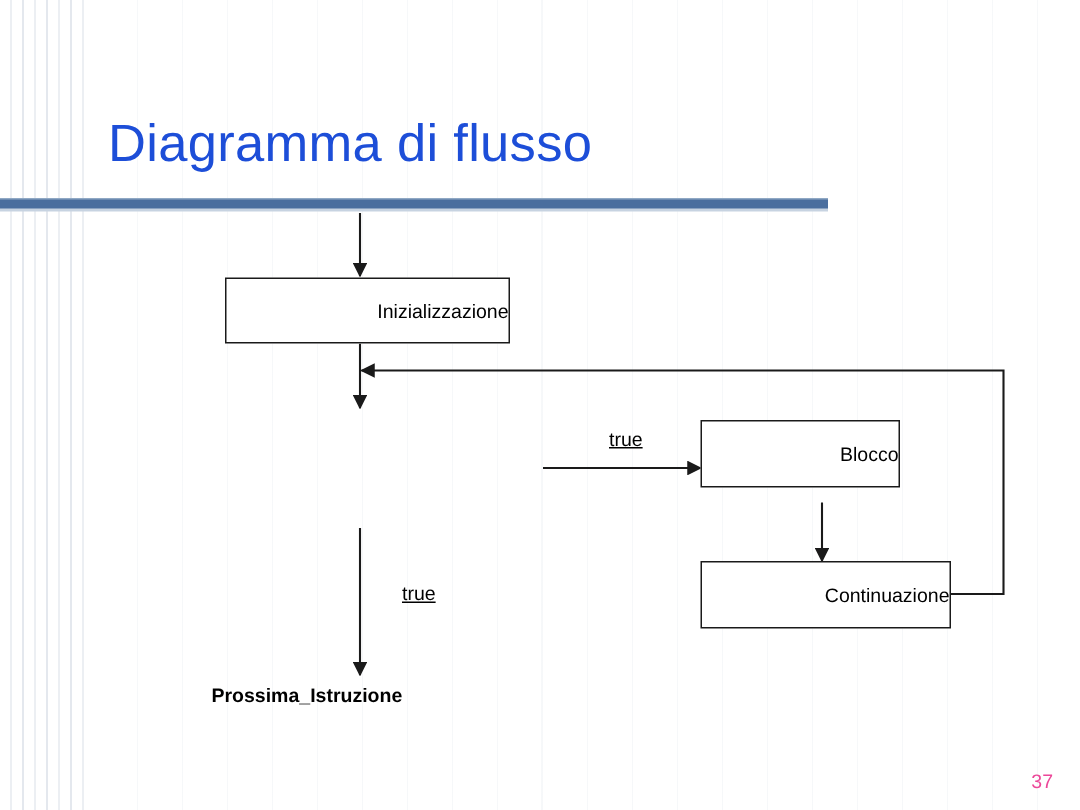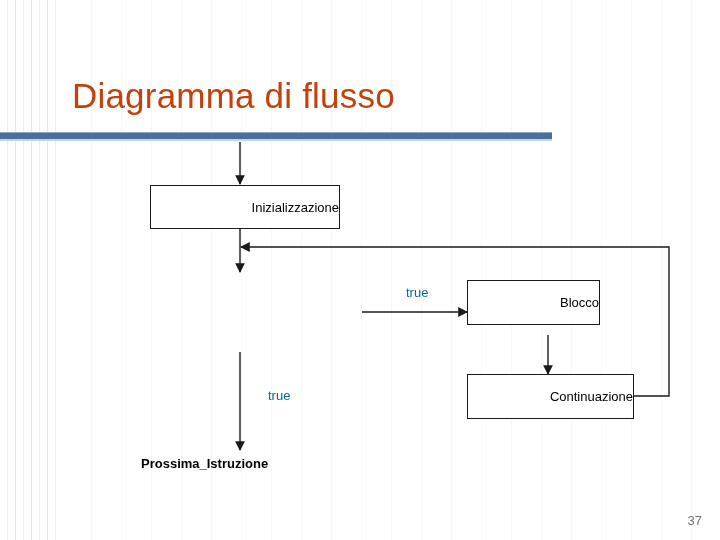--- a/index.html
+++ b/index.html
@@ -44,21 +44,21 @@
       repeating-linear-gradient(to right,
         #ffffff 0px, #ffffff 29px,
         #f4f6f8 29px, #f4f6f8 30px);
     opacity: 0.8;
   }
   .title {
     position: absolute;
     left: 72px;
     top: 76px;
     font-size: 35px;
-    color: #c2410c;
+    color: #1d4ed8;
     letter-spacing: 0.2px;
     white-space: nowrap;
   }
   .title-rule {
     position: absolute;
     left: 0px;
     top: 132px;
     width: 552px;
     height: 7px;
     background: #4A6E9E;
@@ -109,37 +109,38 @@
   .plain-label {
     position: absolute;
     font-size: 13px;
     color: #000000;
     white-space: nowrap;
     font-weight: bold;
   }
   .edge-label {
     position: absolute;
     font-size: 13px;
-    color: #0369a1;
+    color: #000000;
     white-space: nowrap;
+    text-decoration: underline;
   }
   .connectors {
     position: absolute;
     left: 0;
     top: 0;
     width: 720px;
     height: 540px;
     pointer-events: none;
   }
   .page-number {
     position: absolute;
     right: 18px;
     bottom: 12px;
     font-size: 13px;
-    color: #737373;
+    color: #ec4899;
   }
 </style>
 </head>
 <body>
 
 <div id="slide">
 
   <div class="stripes"></div>
   <div class="stripes2"></div>
 

